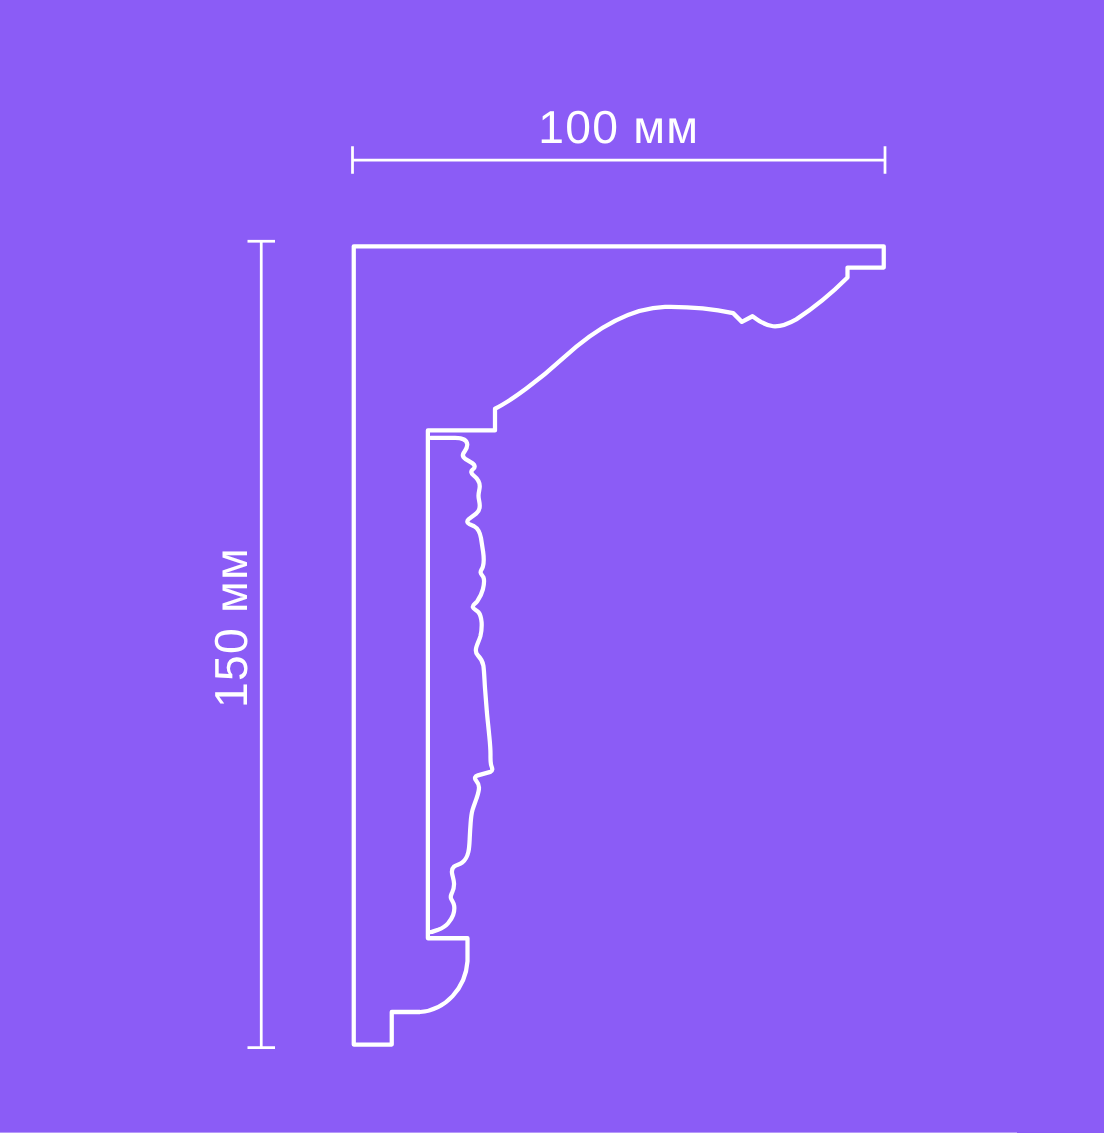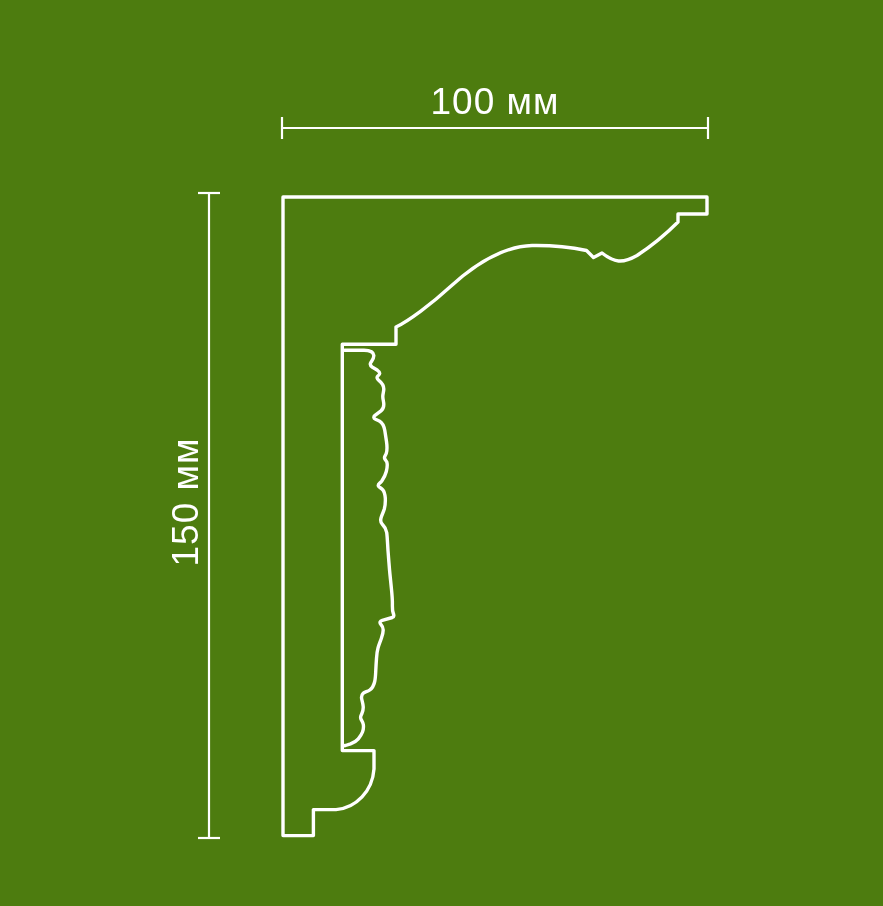--- a/index.html
+++ b/index.html
@@ -32,21 +32,21 @@
   }
   .dim-text {
     font-family: "Liberation Sans", sans-serif;
     font-size: 37px;
     letter-spacing: 1px;
   }
 </style>
 </head>
 <body>
 
-<div class="stage" style="background: #4d7c0f;">
+<div class="stage" style="background: #8b5cf6;">
   <svg class="drawing" width="883" height="906" viewBox="0 0 883 906" xmlns="http://www.w3.org/2000/svg">
 
     <g>
       <line class="dim-line" stroke="#ffffff" x1="282" y1="128" x2="708" y2="128"></line>
       <line class="dim-line" stroke="#ffffff" x1="282" y1="117" x2="282" y2="139"></line>
       <line class="dim-line" stroke="#ffffff" x1="708" y1="117" x2="708" y2="139"></line>
       <text class="dim-text" fill="#ffffff" x="495" y="114" text-anchor="middle">100 мм</text>
     </g>
 
     <g>

